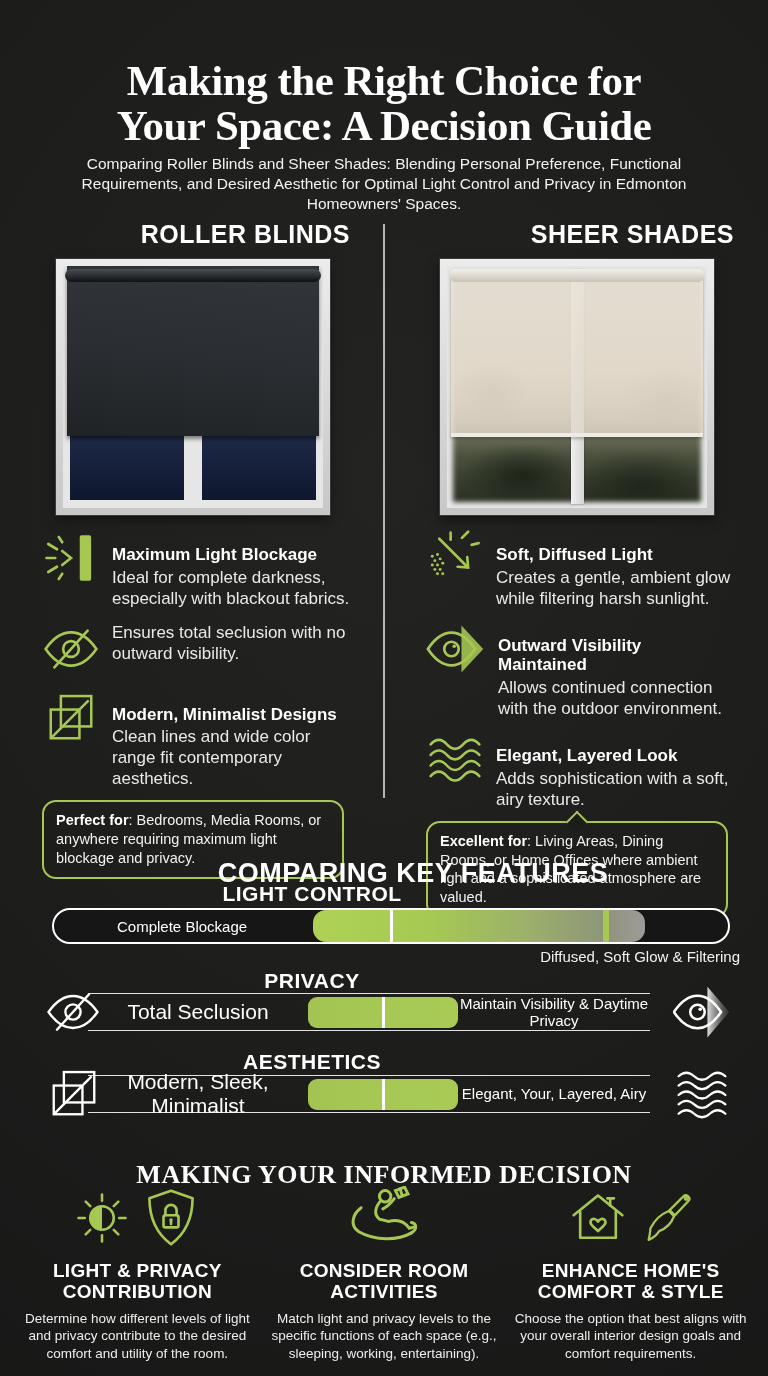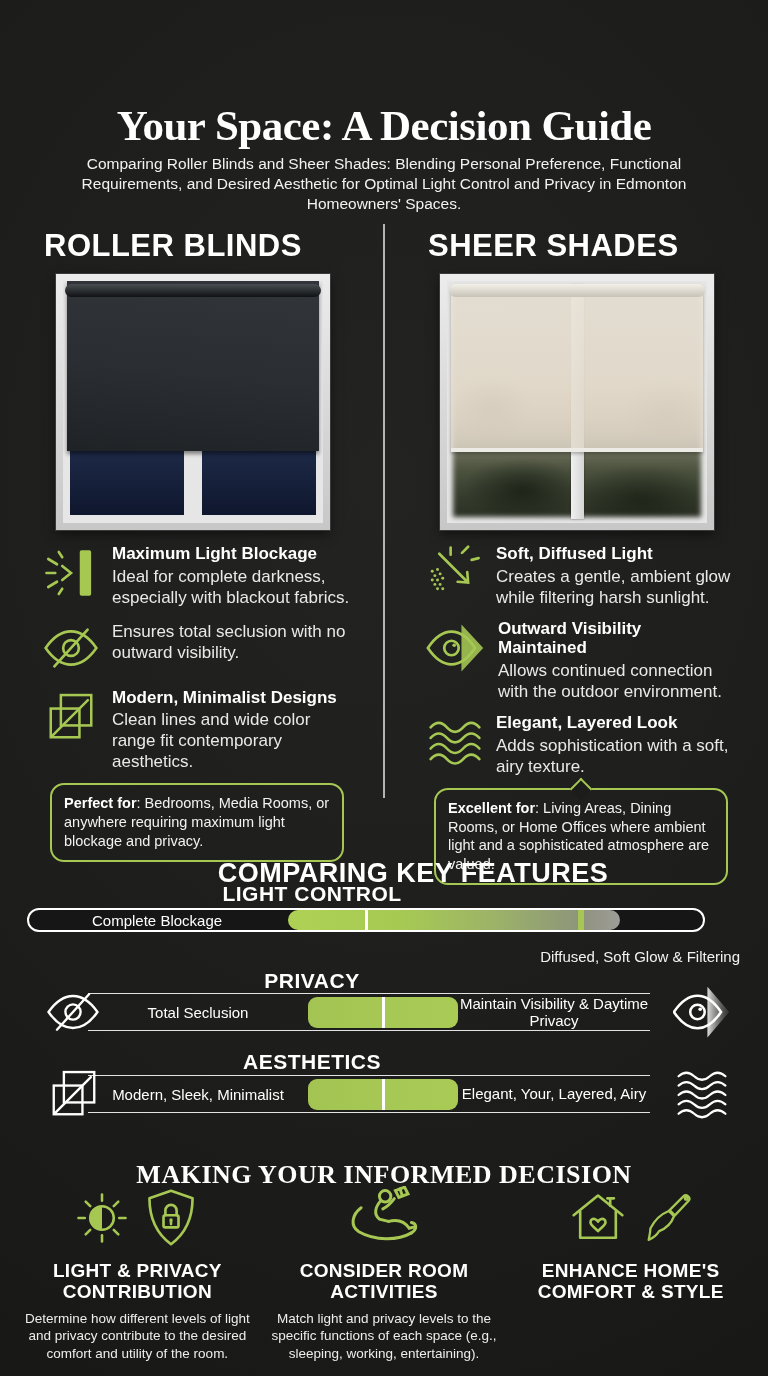--- a/index.html
+++ b/index.html
@@ -9,21 +9,21 @@
   
   .h-title{position:absolute;top:30px;left:0;width:768px;text-align:center;
            font-family:"Liberation Serif",serif;font-weight:700;font-size:43px;line-height:1.04;letter-spacing:-0.5px;}
   .h-sub{position:absolute;top:138px;left:74px;width:620px;text-align:center;
          font-size:15.5px;line-height:1.32;color:#f2f2f2;}
   
   .vdiv{position:absolute;left:383px;top:224px;width:2px;height:574px;background:#cfcfcf;opacity:.85;}
   .col{position:absolute;top:220px;width:314px;}
   .col-left{left:36px;}
   .col-right{left:420px;}
-  .col h2{margin:8px;text-align:left;font-size:31px;font-weight:700;letter-spacing:.5px;}
+  .col h2{margin:0;text-align:right;font-size:25px;font-weight:700;letter-spacing:.5px;}
   
   .win{width:274px;height:256px;margin:10px auto 0;padding:7px;box-sizing:border-box;
        background:linear-gradient(180deg,#ececec,#c7c7c7);box-shadow:0 0 0 1px #3a3a3a,0 4px 10px rgba(0,0,0,.5);}
   .win-in{position:relative;width:100%;height:100%;background:#e6e6e6;overflow:hidden;}
   .pane{position:absolute;bottom:8px;width:114px;height:64px;background:linear-gradient(180deg,#1d2947,#0f172e);}
   .pane-l{left:7px}.pane-r{right:7px}
   .blind{position:absolute;top:0;left:4px;right:4px;height:170px;
          background:linear-gradient(186deg,#32363a 0%,#2a2d31 55%,#202326 100%);box-shadow:0 3px 4px rgba(0,0,0,.45);}
   .tube{position:absolute;top:3px;left:2px;right:2px;height:13px;border-radius:7px;
         background:linear-gradient(180deg,#4a4e52,#0f1113);}
@@ -37,47 +37,47 @@
   .mullion{position:absolute;top:4px;bottom:4px;left:50%;width:13px;margin-left:-6.5px;
            background:linear-gradient(90deg,#f0f0f0,#d5d5d5);box-shadow:0 0 2px rgba(0,0,0,.3);}
   .sheer-shade{position:absolute;top:4px;left:4px;right:4px;height:163px;
                background:linear-gradient(180deg,rgba(233,227,215,.9),rgba(223,215,201,.82));
                border-bottom:4px solid #edebe5;box-shadow:0 2px 3px rgba(0,0,0,.25);}
   .tube.beige{background:linear-gradient(180deg,#f3f0e9,#c8c3b7);}
   
   .features{margin-top:14px;}
   .feature{display:flex;gap:12px;margin:0 0 11px 6px;align-items:flex-start;min-height:58px;}
   .ficon{flex:0 0 58px;height:58px;display:flex;align-items:center;justify-content:center;}
-  .ftitle{font-size:17px;font-weight:700;line-height:1.15;}
+  .ftitle{font-size:17px;font-weight:700;line-height:1.15;margin-top:16px;}
   .fdesc{font-size:17px;line-height:1.24;color:#e9e9e9;margin-top:2px;}
-  .callout{position:relative;margin:4px 6px 0 14px;border:2px solid #a6c853;border-radius:14px;
+  .callout{position:relative;margin:4px 6px 0 6px;border:2px solid #a6c853;border-radius:14px;
            padding:9px 12px;font-size:14.5px;line-height:1.3;color:#f2f2f2;}
   .callout b{color:#fff;}
   .callout.notch::before{content:"";position:absolute;top:-9px;left:50%;width:14px;height:14px;
            background:#1c1c1b;border-left:2px solid #a6c853;border-top:2px solid #a6c853;
            transform:translateX(-50%) rotate(45deg);}
   
   .comp-title{position:absolute;top:836px;left:0;width:768px;text-align:center;font-size:27px;font-weight:700;letter-spacing:.5px;padding-left:29px;}
   .band-label{position:absolute;left:0;width:624px;text-align:center;font-size:21px;font-weight:700;letter-spacing:.5px;}
   .lbl-lc{top:882px}.lbl-pv{top:969px}.lbl-ae{top:1050px}
-  .lc-bar{position:absolute;top:908px;left:27px;width:678px;height:24px;box-sizing:border-box;
+  .lc-bar{position:absolute;top:908px;left:52px;width:678px;height:36px;box-sizing:border-box;
           border:2px solid #fff;border-radius:18px;background:#161616;overflow:hidden;}
   .lc-left{position:absolute;left:0;top:0;bottom:0;width:38%;display:flex;align-items:center;justify-content:center;font-size:15px;}
   .lc-green{position:absolute;top:0;bottom:0;left:38.5%;width:43%;border-radius:13px 0 0 13px;
             background:linear-gradient(90deg,#aed155 0%,#a6c953 40%,#9cb269 72%,#8e967a 100%);}
   .lc-stripe{position:absolute;top:0;bottom:0;left:81.5%;width:6px;background:#a6c853;}
   .lc-gray{position:absolute;top:0;bottom:0;left:82.4%;width:5.3%;border-radius:0 13px 13px 0;
            background:linear-gradient(90deg,#91927f,#9d9d99);}
   .lc-divider{position:absolute;top:0;bottom:0;left:49.8%;width:3px;background:#fff;}
   .lc-caption{position:absolute;top:948px;left:390px;width:350px;text-align:right;font-size:15px;color:#f2f2f2;}
   .comp-row{position:absolute;left:88px;width:562px;height:38px;box-sizing:border-box;
             border-top:1.5px solid rgba(255,255,255,.88);border-bottom:1.5px solid rgba(255,255,255,.88);
             display:flex;align-items:center;}
   .row-pv{top:993px}.row-ae{top:1075px}
-  .rl{width:220px;text-align:center;font-size:15px;}
+  .rl{width:220px;text-align:center;font-size:21px;}
   .pill{position:relative;width:150px;height:31px;border-radius:9px;background:linear-gradient(90deg,#a3c452,#a9cb56);}
   .pill::after{content:"";position:absolute;left:50%;top:0;bottom:0;width:2.5px;margin-left:-1px;background:#fff;}
   .rr{width:192px;text-align:center;font-size:15px;line-height:1.15;}
   .rowicon{position:absolute;display:flex;align-items:center;justify-content:center;}
   .ri-pv-l{left:42px;top:984px;width:62px;height:56px;}
   .ri-pv-r{left:672px;top:981px;width:60px;height:62px;}
   .ri-ae-l{left:46px;top:1066px;width:56px;height:56px;}
   .ri-ae-r{left:674px;top:1069px;width:56px;height:52px;}
   
   .dec-title{position:absolute;top:1138px;left:0;width:768px;text-align:center;
@@ -87,21 +87,21 @@
   .d-icons{height:68px;display:flex;align-items:center;justify-content:center;gap:10px;}
   .d-title{margin:8px auto 0;max-width:200px;font-size:19px;font-weight:700;line-height:1.12;letter-spacing:.3px;}
   .d-text{margin:7px auto 0;max-width:242px;font-size:13.5px;line-height:1.3;color:#ededed;}
   svg{display:block}
 </style>
 </head>
 <body>
 
 <div class="page">
 
-  <h1 class="h-title"><br><span>Your Space: A Decision Guide</span></h1>
+  <h1 class="h-title"><span>Making the Right Choice for</span><br><span>Your Space: A Decision Guide</span></h1>
   <p class="h-sub">Comparing Roller Blinds and Sheer Shades: Blending Personal Preference, Functional Requirements, and Desired Aesthetic for Optimal Light Control and Privacy in Edmonton Homeowners' Spaces.</p>
 
   <div class="vdiv"></div>
 
   <section class="col col-left">
     <h2>ROLLER BLINDS</h2>
     <div class="win">
       <div class="win-in">
         <div class="pane pane-l"></div>
         <div class="pane pane-r"></div>
@@ -354,16 +354,17 @@
         </span>
         <span>
           <svg width="56" height="58" viewBox="0 0 64 64" fill="none" stroke="#a6c853" stroke-width="2.6" stroke-linecap="round" stroke-linejoin="round">
             <path d="M35,23 L51,7 C54,4 60,9 57,12 L41,29 Z"></path>
             <path d="M34,24 L40,30 C37,38 31,44 23,47 C20,52 16,55 11,57 C12,52 13,48 13,44 C17,36 24,28 34,24 Z"></path>
             <circle cx="54" cy="9.5" r="1.6"></circle>
           </svg>
         </span>
       </div>
       <div class="d-title">ENHANCE HOME'S COMFORT &amp; STYLE</div>
+      <div class="d-text">Choose the option that best aligns with your overall interior design goals and comfort requirements.</div>
     </div>
 
   </div>
 </div>
 
 </body></html>

